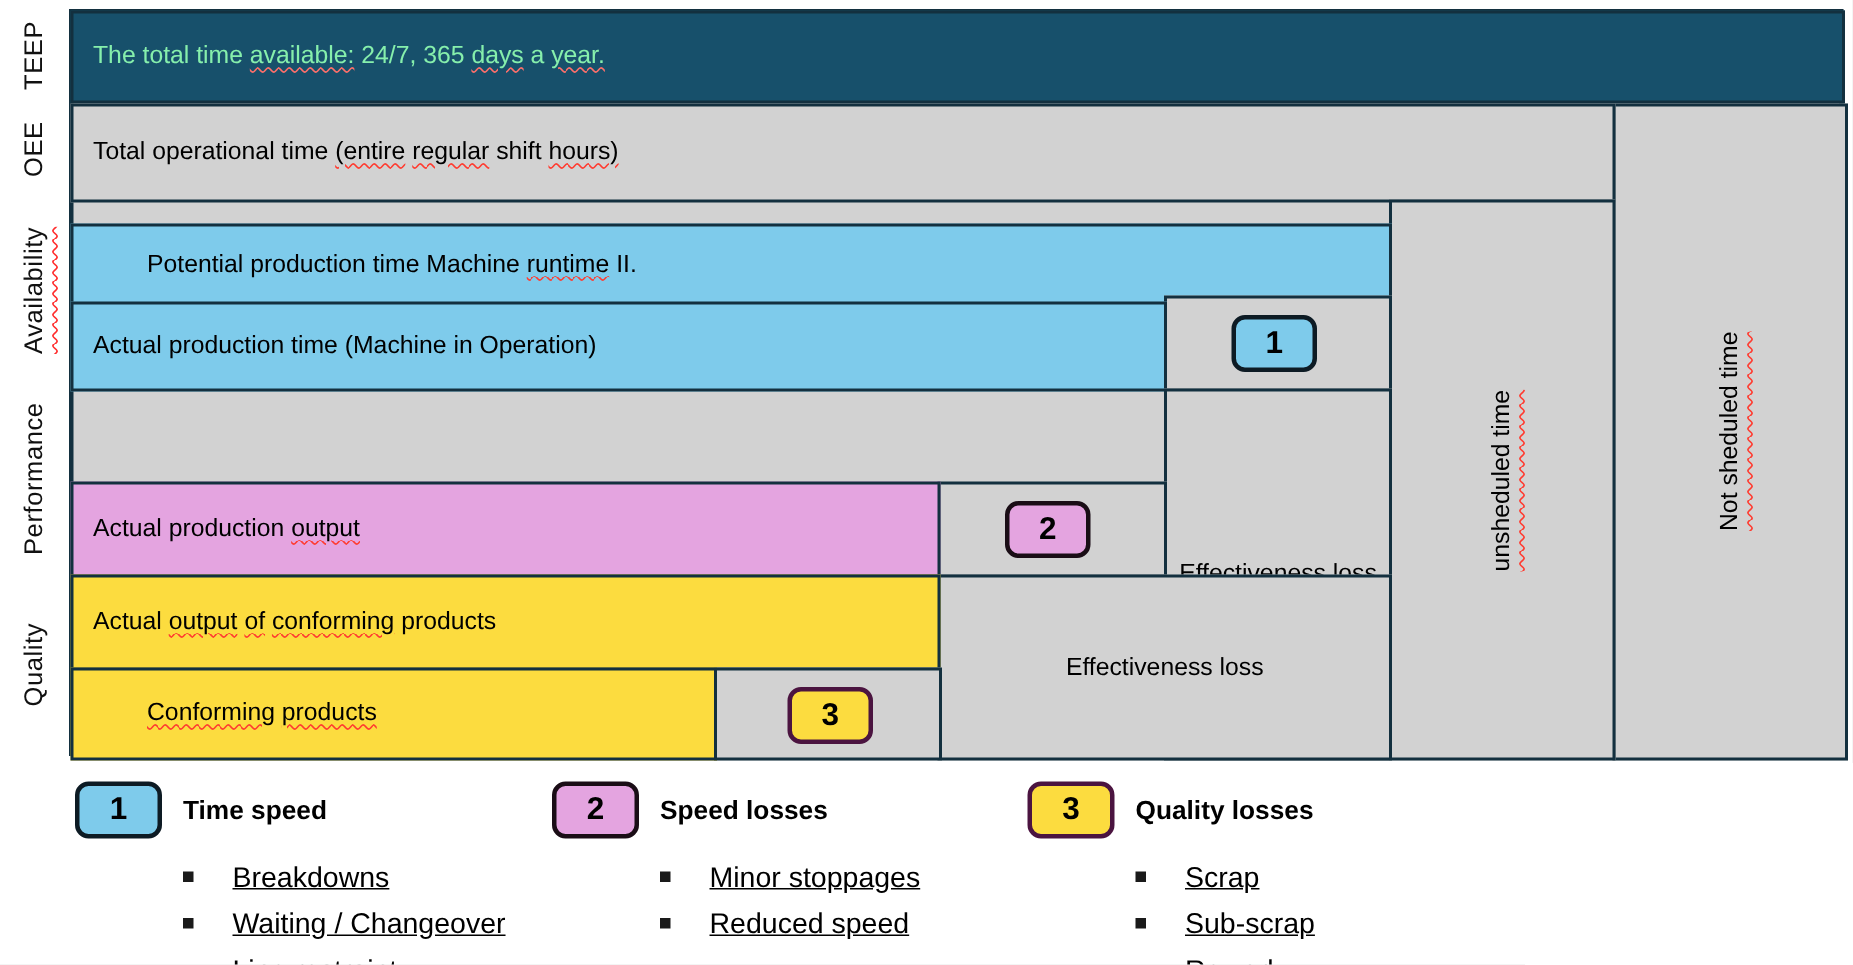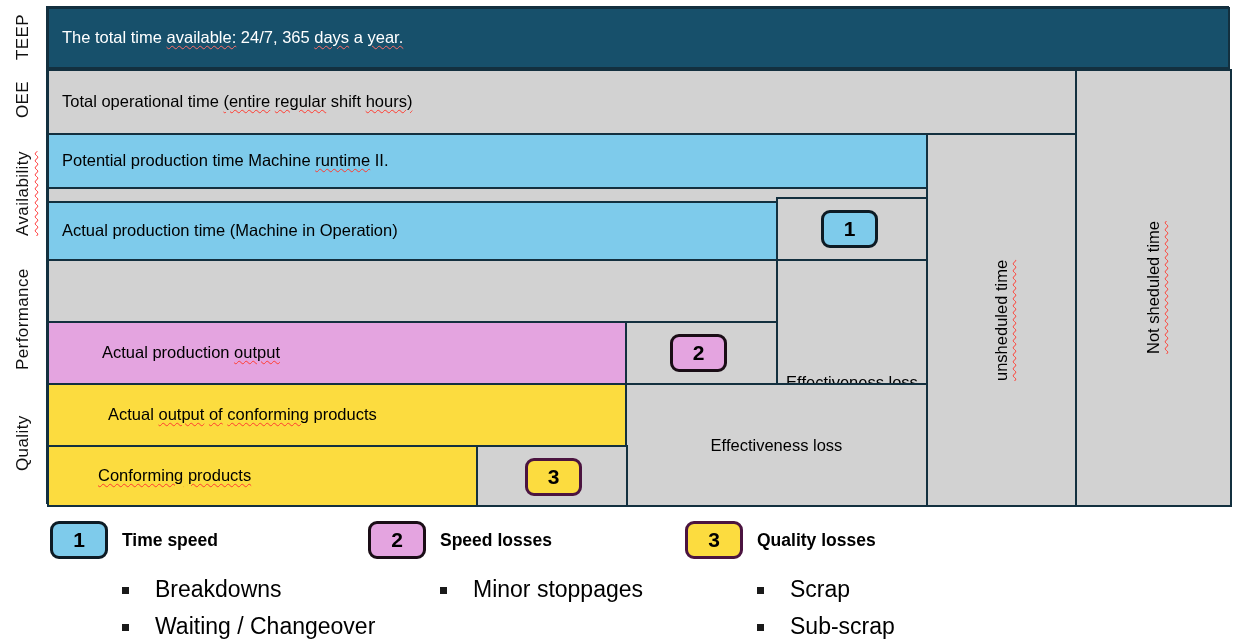--- a/index.html
+++ b/index.html
@@ -70,21 +70,21 @@
     font-size: 16.5px;
     line-height: 1.2;
     white-space: nowrap;
   }
   .cell.center > .txt {
     padding-left: 0;
     width: 100%;
     text-align: center;
   }
 
-  .c-teal   { background: #17506b; color: #ffffff; }
+  .c-teal   { background: #17506b; color: #86efac; }
   .c-gray   { background: #d2d2d2; }
   .c-blue   { background: #7ecbeb; }
   .c-pink   { background: #e4a4e0; }
   .c-yellow { background: #fcdc3f; }
 
   
   .sp {
     text-decoration: underline;
     text-decoration-color: #ff3b30;
     text-decoration-style: wavy;
@@ -151,23 +151,24 @@
     white-space: nowrap;
   }
   .legend-list {
     margin: 12px 0 0 0;
     padding: 0;
     list-style: none;
   }
   .legend-list li {
     display: flex;
     align-items: baseline;
-    font-size: 23px;
+    font-size: 19px;
     line-height: 1.62;
     white-space: nowrap;
+    text-decoration: underline;
   }
   .bullet {
     display: inline-block;
     width: 7px;
     height: 7px;
     background: #1a1a1a;
     margin-right: 26px;
     margin-left: 72px;
     flex: none;
     position: relative;
@@ -210,56 +211,56 @@
     <div class="cell c-gray" style="left:-2px; top:60px; width:1030px; height:66px;">
       <span class="txt">
         <span>Total operational time <span class="sp">(entire</span> <span class="sp">regular</span> shift <span class="sp">hours)</span></span>
       </span>
     </div>
 
     <div class="cell c-gray center" style="left:877px; top:124px; width:151px; height:374px;">
       <span class="vcell-txt sp">unsheduled time</span>
     </div>
 
-    <div class="cell c-blue" style="left:-2px; top:124px; width:881px; height:56px;">
+    <div class="cell c-blue" style="left:-2px; top:140px; width:881px; height:56px;padding-left:36px;">
       <span class="txt">
         <span>Potential production time Machine <span class="sp">runtime</span> II.</span>
       </span>
     </div>
 
     <div class="cell c-gray" style="left:727px; top:188px; width:152px; height:64px;"></div>
 
     <div class="cell c-blue" style="left:-2px; top:192px; width:731px; height:60px;">
       <span class="txt">
         <span>Actual production time (Machine in Operation)</span>
       </span>
     </div>
 
     <div class="cell c-gray center" style="left:727px; top:250px; width:152px; height:248px;">
       <span class="txt" style="padding-left:0;width:100%;text-align:center;">Effectiveness loss</span>
     </div>
 
 
     <div class="cell c-gray" style="left:576px; top:312px; width:153px; height:64px;"></div>
 
-    <div class="cell c-pink" style="left:-2px; top:312px; width:580px; height:64px;padding-left:40px;">
+    <div class="cell c-pink" style="left:-2px; top:312px; width:580px; height:64px;">
       <span class="txt">
         <span>Actual production <span class="sp">output</span></span>
       </span>
     </div>
 
     <div class="cell c-gray" style="left:576px; top:374px; width:303px; height:124px;"></div>
 
     <div style="position:absolute; left:576px; top:374px; width:303px; height:124px;
                 display:flex; align-items:center; justify-content:center;
                 font-size:16.5px; color:#000;">
       <span>Effectiveness loss</span>
     </div>
 
-    <div class="cell c-yellow" style="left:-2px; top:374px; width:580px; height:64px;padding-left:46px;">
+    <div class="cell c-yellow" style="left:-2px; top:374px; width:580px; height:64px;">
       <span class="txt">
         <span>Actual <span class="sp">output</span> <span class="sp">of</span> <span class="sp">conforming</span> products</span>
       </span>
     </div>
 
     <div class="cell c-gray" style="left:427px; top:436px; width:152px; height:62px;"></div>
 
     <div class="cell c-yellow" style="left:-2px; top:436px; width:431px; height:62px;padding-left:36px;">
       <span class="txt">
         <span><span class="sp">Conforming</span> <span class="sp">products</span></span>
@@ -306,20 +307,24 @@
       <div class="legend-badge badge-2">
         <span>2</span>
       </div>
       <div class="legend-title">Speed losses</div>
     </div>
     <ul class="legend-list">
       <li>
         <span class="bullet"></span>
         <span>Minor stoppages</span>
       </li>
+      <li>
+        <span class="bullet"></span>
+        <span>Reduced speed</span>
+      </li>
     </ul>
   </div>
 
   <div class="legend-col" style="left:685px; top:521px; width:300px;">
     <div class="legend-head">
       <div class="legend-badge badge-3">
         <span>3</span>
       </div>
       <div class="legend-title">Quality losses</div>
     </div>

